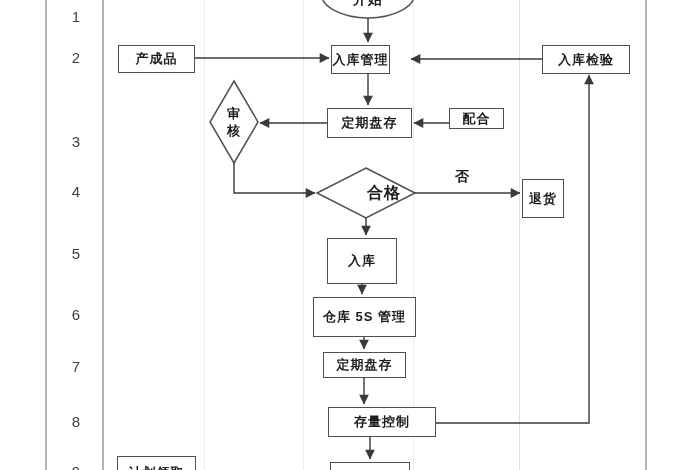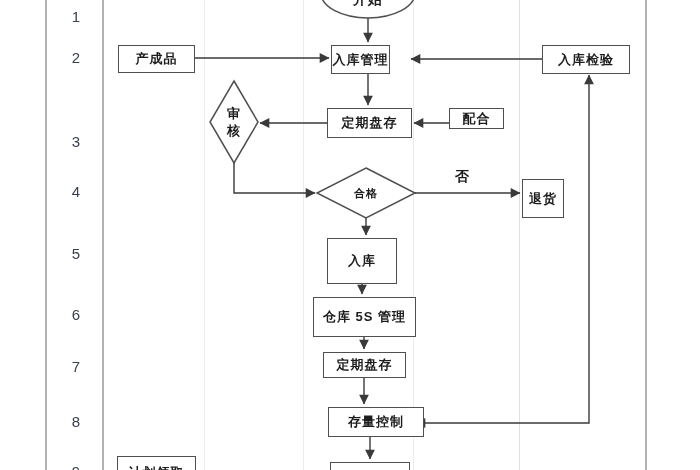--- a/index.html
+++ b/index.html
@@ -100,24 +100,24 @@
 
   <div class="node" style="left:118px;top:45px;width:77px;height:28px">产成品</div>
   <div class="node" style="left:331px;top:45px;width:59px;height:29px">入库管理</div>
   <div class="node" style="left:542px;top:45px;width:88px;height:29px">入库检验</div>
   <div class="node" style="left:327px;top:108px;width:85px;height:30px">定期盘存</div>
   <div class="node" style="left:449px;top:108px;width:55px;height:21px">配合</div>
   <div class="node" style="left:522px;top:179px;width:42px;height:39px">退货</div>
   <div class="node" style="left:327px;top:238px;width:70px;height:46px">入库</div>
   <div class="node" style="left:313px;top:297px;width:103px;height:40px">仓库 5S 管理</div>
   <div class="node" style="left:323px;top:352px;width:83px;height:26px">定期盘存</div>
-  <div class="node" style="left:328px;top:407px;width:96px;height:30px">存量控制</div>
+  <div class="node" style="left:328px;top:407px;width:108px;height:30px">存量控制</div>
   <div class="node" style="left:117px;top:456px;width:79px;height:34px">计划领取</div>
   <div class="node" style="left:330px;top:462px;width:80px;height:34px"></div>
 
   <div class="dlabel" style="left:340px;top:-10px;width:56px;height:20px;font-size:14px">开始</div>
   <div class="dlabel" style="left:224px;top:105px;width:20px;height:17px">审</div>
   <div class="dlabel" style="left:224px;top:122px;width:20px;height:17px">核</div>
-  <div class="dlabel" style="left:338px;top:184px;width:56px;height:18px;font-size:11px">合格</div>
+  <div class="dlabel" style="left:356px;top:184px;width:56px;height:18px;font-size:16px">合格</div>
 
   <div class="edge-label" style="left:455px;top:168px">否</div>
 
 </div>
 
 </body></html>

